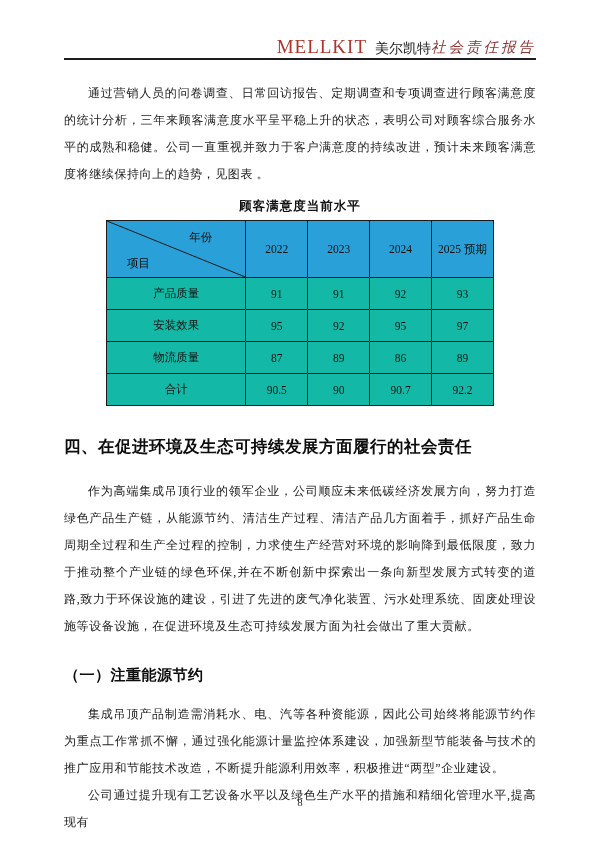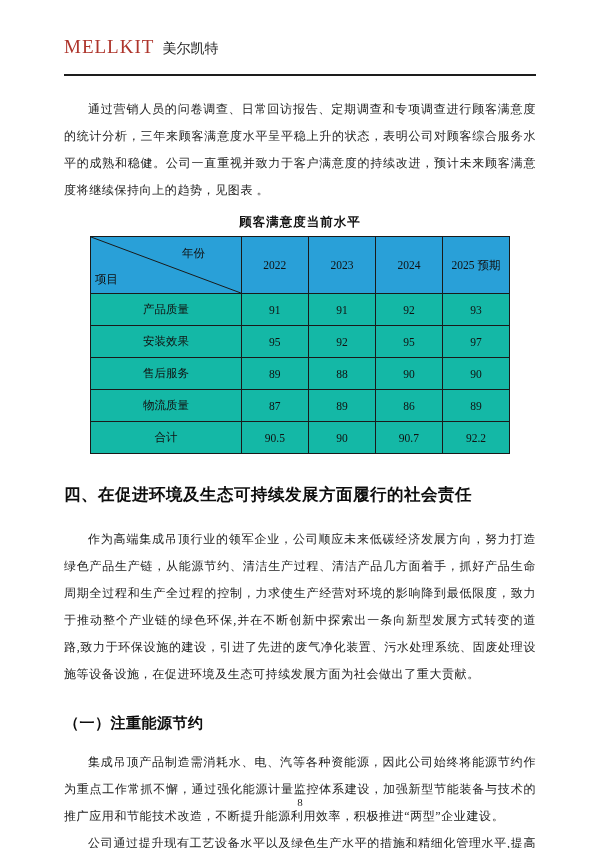--- a/index.html
+++ b/index.html
@@ -1,40 +1,40 @@
 <!DOCTYPE html>
 <html><head>
 <meta charset="utf-8">
 <style>
   html,body{margin:0;padding:0;background:#ffffff;}
   body{width:600px;height:848px;position:relative;font-family:"Liberation Serif","DejaVu Serif",serif;color:#1c1c1c;}
   .page{box-sizing:border-box;width:600px;height:848px;padding:36px 64px 0;position:relative;overflow:hidden;}
 
   
-  .hdr{display:flex;justify-content:space-between;align-items:flex-end;border-bottom:2px solid #1d1d1d;padding-bottom:16px;}
+  .hdr{display:flex;justify-content:flex-end;align-items:flex-end;border-bottom:2px solid #1d1d1d;padding-bottom:0;}
   .brand{white-space:nowrap;}
   .brand-en{font-size:19px;color:#AE352C;letter-spacing:1px;}
   .brand-cn{font-size:14px;color:#1d1d1d;font-family:"Liberation Sans","DejaVu Sans",sans-serif;margin-left:4px;}
   .doc-title{font-size:14.5px;color:#8E3431;font-style:italic;letter-spacing:3px;padding-bottom:1px;}
 
   
   .para{font-size:12px;line-height:27px;letter-spacing:0.6px;text-align:justify;text-indent:2em;margin:0;}
   .intro{margin-top:20px;}
 
   
   .tbl-title{margin:10px 0 5px;text-align:center;font-family:"Liberation Sans","DejaVu Sans",sans-serif;font-weight:bold;font-size:12.5px;letter-spacing:1px;color:#111;}
-  table.sat{width:420px;margin:0 auto;border-collapse:collapse;table-layout:fixed;font-size:11.5px;color:#111;}
+  table.sat{width:388px;margin:0 auto;border-collapse:collapse;table-layout:fixed;font-size:11.5px;color:#111;}
   table.sat th,table.sat td{border:1px solid #1a1a1a;text-align:center;vertical-align:middle;padding:0;font-weight:normal;}
   table.sat thead th{background:#29A0D8;height:56px;}
   table.sat tbody td{height:31px;background:#14b8a6;}
   col.c0{width:36%;}col.cN{width:16%;}
   .corner{position:relative;}
   .corner svg{position:absolute;left:0;top:0;width:100%;height:100%;display:block;}
   .corner-top{position:absolute;top:9px;right:24%;font-size:11.5px;}
-  .corner-bottom{position:absolute;bottom:6px;left:4px;font-size:11.5px;margin-top:8px;}
+  .corner-bottom{position:absolute;bottom:6px;left:20px;font-size:11.5px;margin-top:8px;}
 
   
   h2.sec{font-family:"Liberation Sans","DejaVu Sans",sans-serif;font-size:16.5px;font-weight:bold;color:#0d0d0d;letter-spacing:0.5px;margin:30px 0 0;}
   h3.sub{font-family:"Liberation Sans","DejaVu Sans",sans-serif;font-size:15px;font-weight:bold;color:#0d0d0d;letter-spacing:0.5px;margin:26px 0 16px;}
   .sec-para{margin-top:20px;}
   .sub-para1{}
   .sub-para2{margin-top:0;}
 
   
   .page-num{position:absolute;left:0;bottom:40px;width:100%;text-align:center;font-size:11px;color:#222;}
@@ -42,20 +42,21 @@
 </head>
 <body>
 
 <div class="page">
 
   <div class="hdr">
     <div class="brand">
       <span class="brand-en">MELLKIT</span>
       <span class="brand-cn">美尔凯特</span>
     </div>
+    <div class="doc-title">社会责任报告</div>
   </div>
 
   <p class="para intro">通过营销人员的问卷调查、日常回访报告、定期调查和专项调查进行顾客满意度的统计分析，三年来顾客满意度水平呈平稳上升的状态，表明公司对顾客综合服务水平的成熟和稳健。公司一直重视并致力于客户满意度的持续改进，预计未来顾客满意度将继续保持向上的趋势，见图表 。</p>
 
   <div class="tbl-title">顾客满意度当前水平</div>
 
   <table class="sat">
     <colgroup>
       <col class="c0">
         <col class="cN">
@@ -87,27 +88,20 @@
         <td>93</td>
       </tr>
       <tr>
         <td>安装效果</td>
         <td>95</td>
         <td>92</td>
         <td>95</td>
         <td>97</td>
       </tr>
       <tr>
-        <td>售后服务</td>
-        <td>89</td>
-        <td>88</td>
-        <td>90</td>
-        <td>90</td>
-      </tr>
-      <tr>
         <td>物流质量</td>
         <td>87</td>
         <td>89</td>
         <td>86</td>
         <td>89</td>
       </tr>
       <tr>
         <td>合计</td>
         <td>90.5</td>
         <td>90</td>

